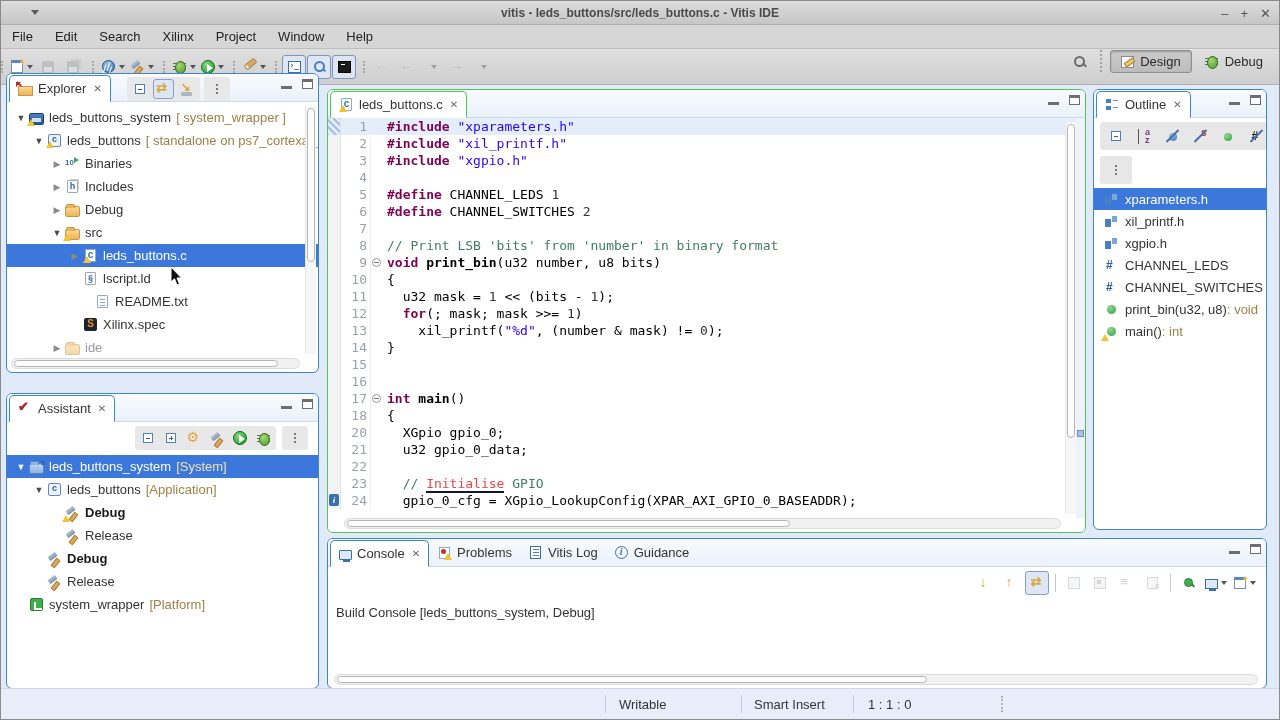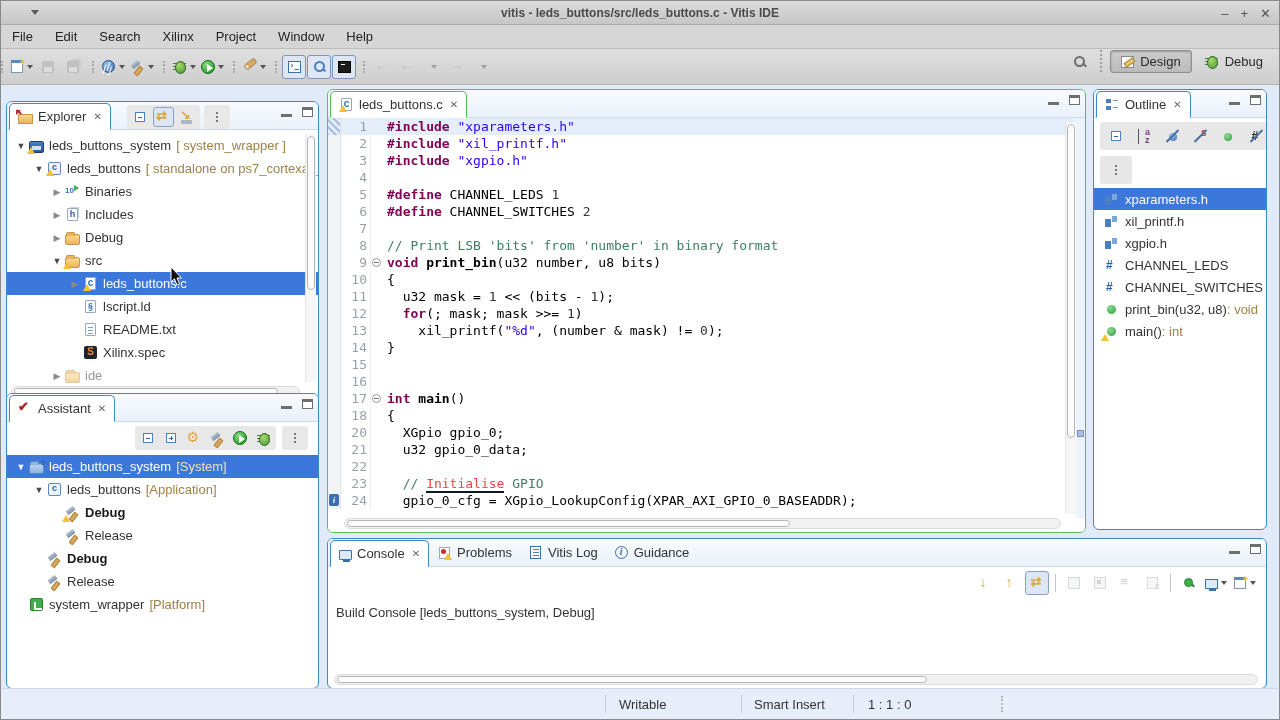--- a/index.html
+++ b/index.html
@@ -311,21 +311,21 @@
           <span class="icon pencil-icon"></span>
           <span>Design</span>
         </span>
         <span class="persp">
           <span class="icon perspective-bug-icon"></span>
           <span>Debug</span>
         </span>
       </span>
   </div>
 
-  <div class="panel" style="left:5px;top:100px;width:313px;height:300px;">
+  <div class="panel" style="left:5px;top:72px;width:313px;height:300px;">
     <div class="tabrow">
       <span class="tab active">
         <span class="icon explorer-tab-icon"></span>
         <span>Explorer</span>
         <span class="closex">✕</span>
       </span>
       <span class="tclust" id="explorer-toolbar" style="position:absolute;right:118px;top:3px;">
           <span class="tb">
             <span class="icon collapse-all-icon"></span>
           </span>
@@ -390,21 +390,21 @@
           <span class="icon c-file-icon">
             <span class="warnb"></span>
           </span>
           <span class="lbl">leds_buttons.c</span>
         </div>
         <div class="trow" style="padding-left: 60px;">
           <span class="expander"></span>
           <span class="icon ld-file-icon"></span>
           <span class="lbl">lscript.ld</span>
         </div>
-        <div class="trow" style="padding-left: 60px;">
+        <div class="trow" style="padding-left: 60px; margin-left: 12px;">
           <span class="expander"></span>
           <span class="icon text-file-icon"></span>
           <span class="lbl">README.txt</span>
         </div>
         <div class="trow" style="padding-left: 60px;">
           <span class="expander"></span>
           <span class="icon spec-file-icon"></span>
           <span class="lbl">Xilinx.spec</span>
         </div>
         <div class="trow muted" style="padding-left: 42px;">

